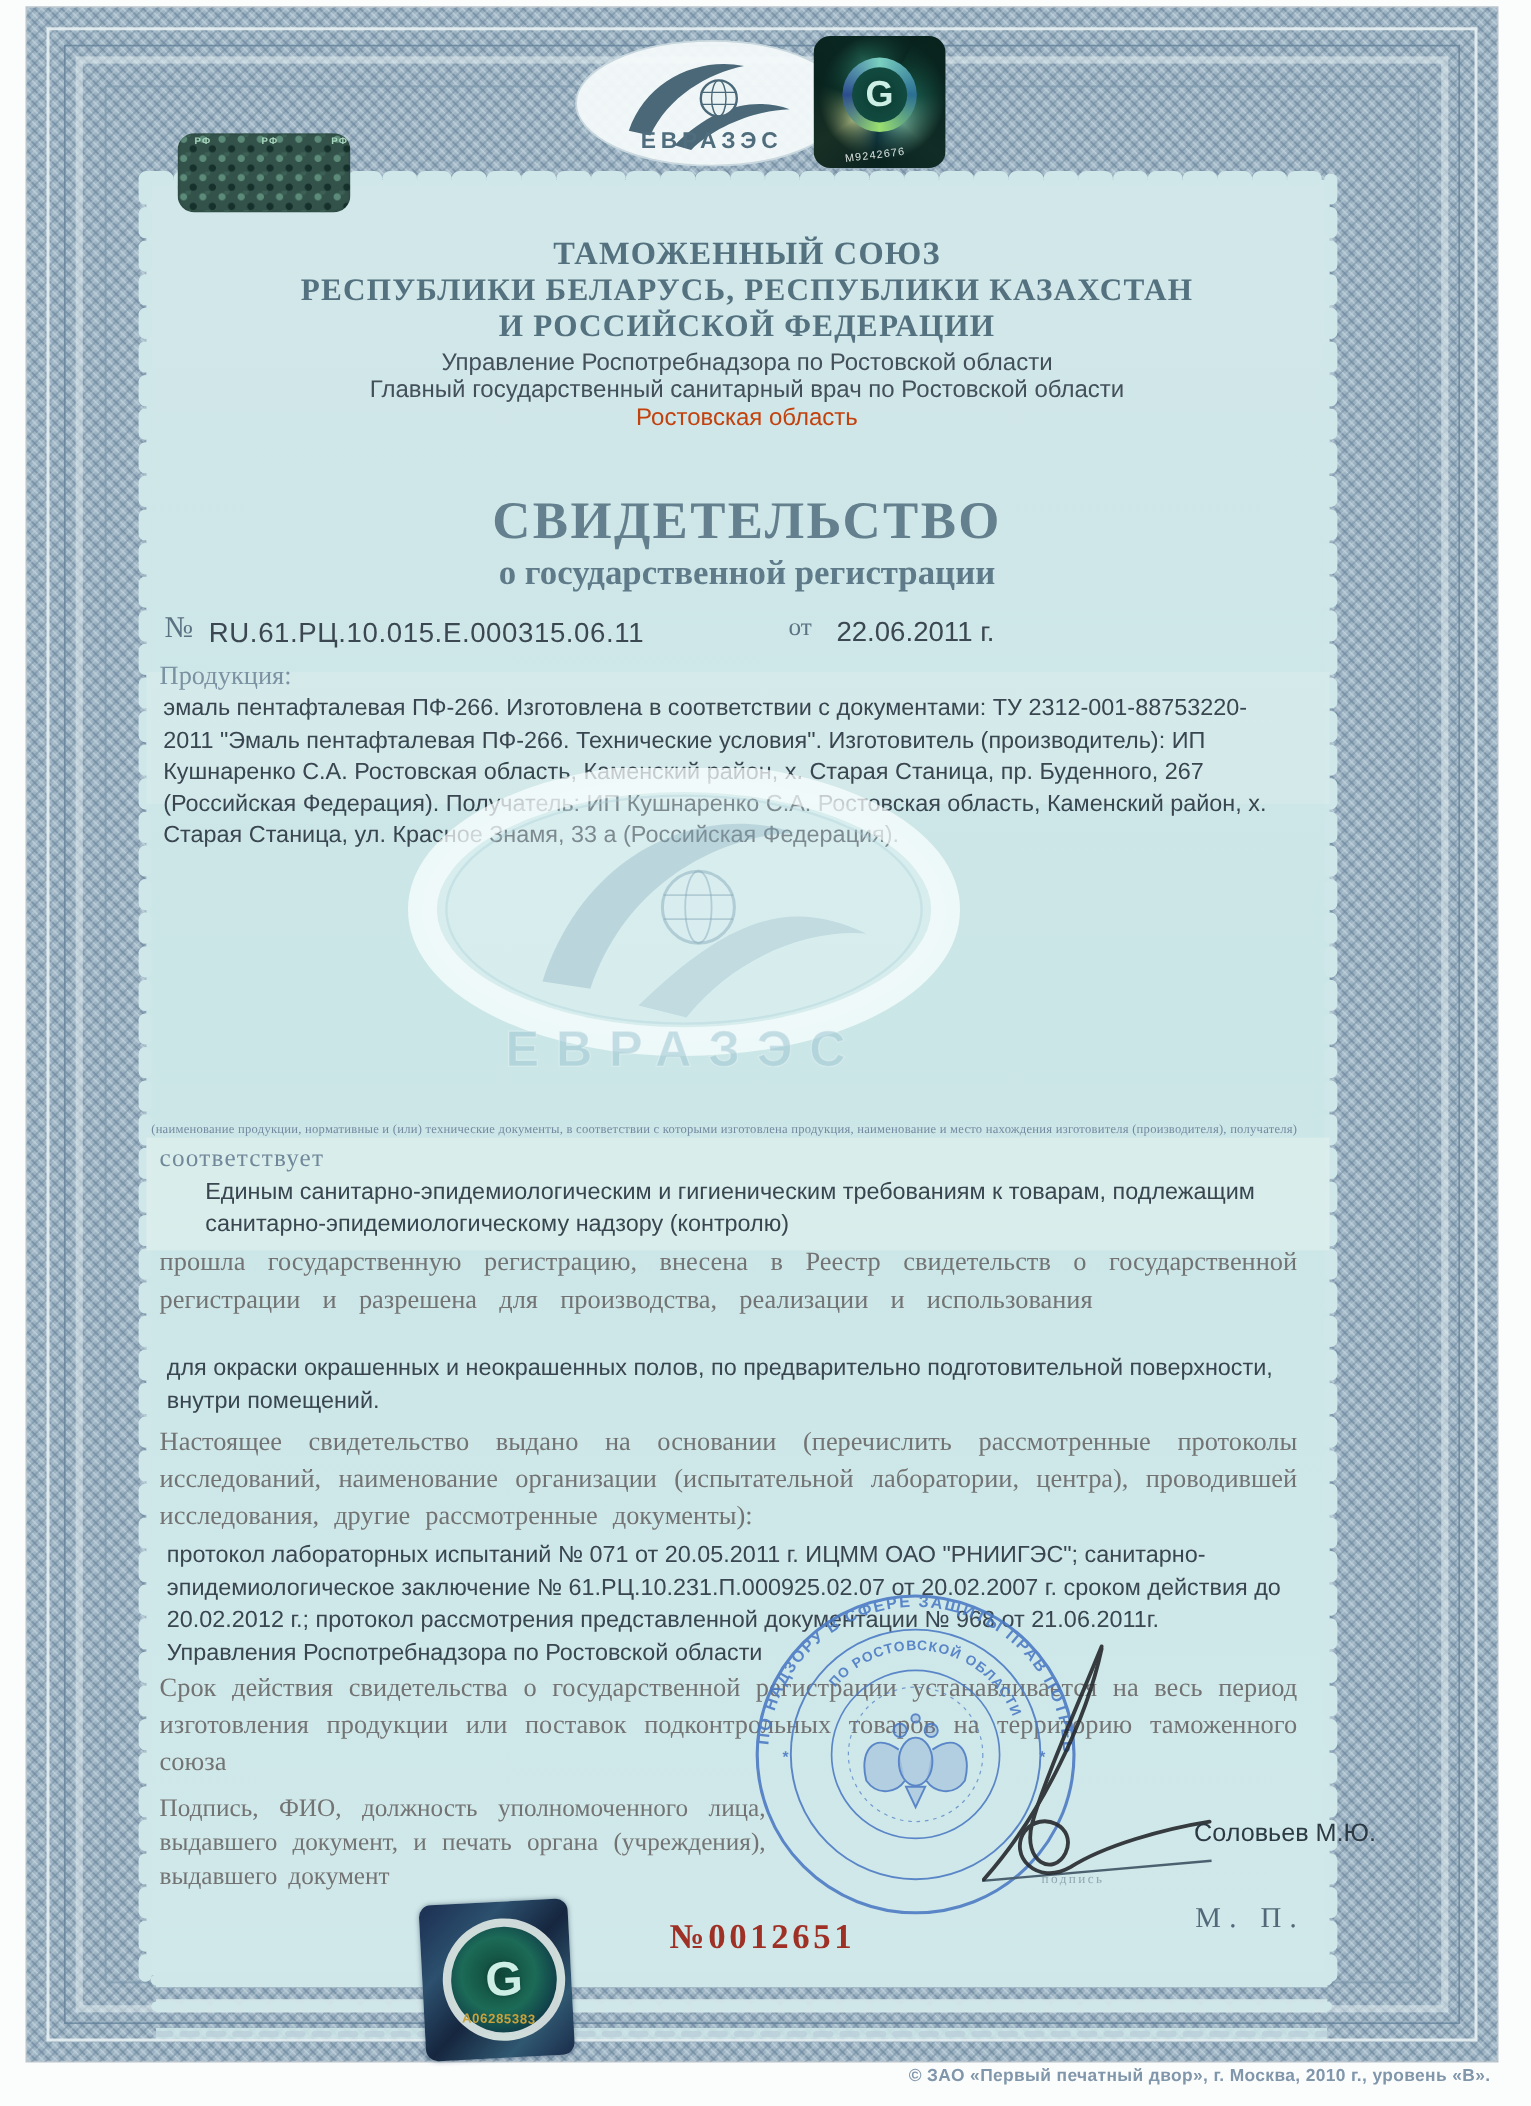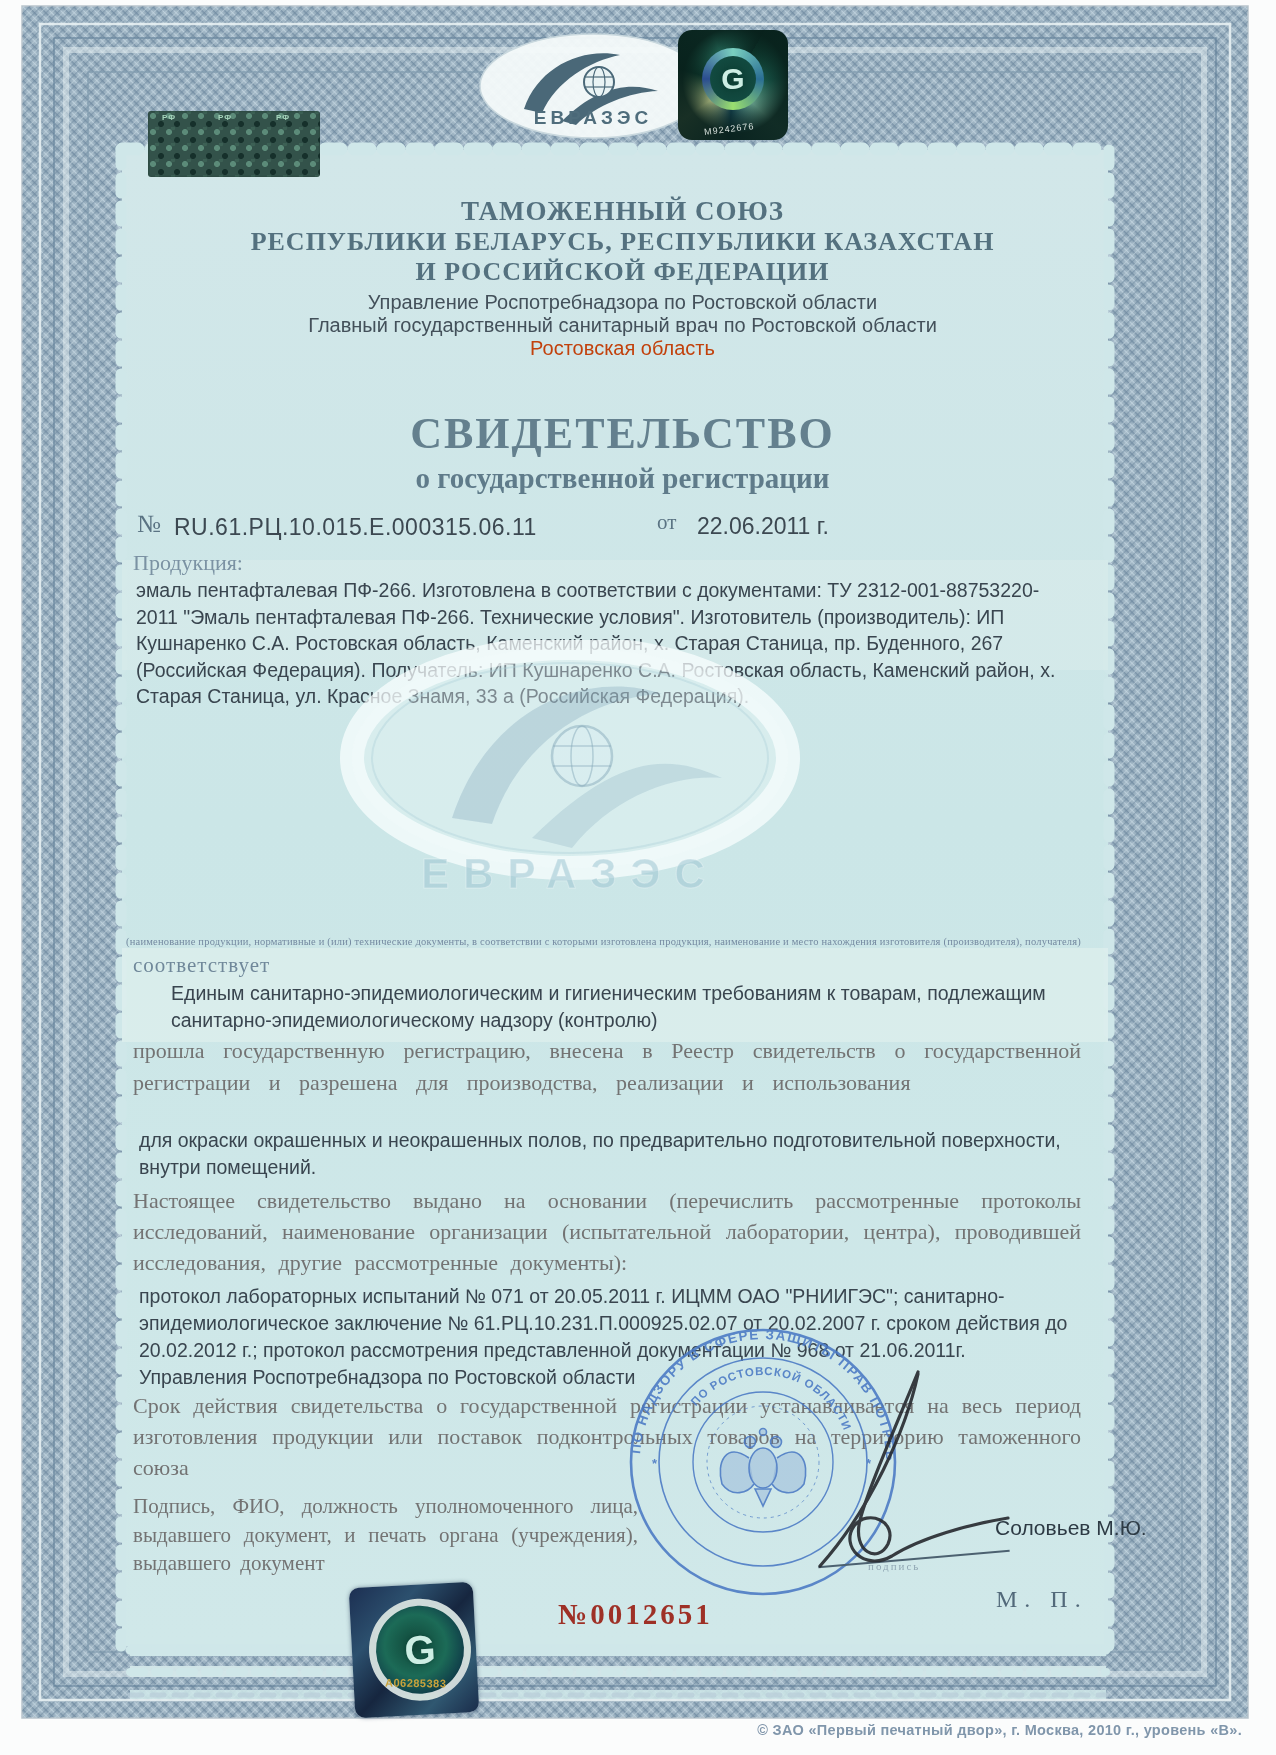--- a/index.html
+++ b/index.html
@@ -67,21 +67,21 @@
     <line x1="130" y1="1650" x2="1106" y2="1650" stroke="#cfe7e9" stroke-width="9" stroke-dasharray="14 11" stroke-linecap="round"></line>
     <rect x="130" y="1666" width="976" height="11" fill="#d3e7e9" opacity="0.95"></rect>
     <line x1="130" y1="1672" x2="1106" y2="1672" stroke="#cfe7e9" stroke-width="8" stroke-dasharray="14 11" stroke-linecap="round"></line>
     <rect x="130" y="1690" width="976" height="9" fill="#cfe7e9" opacity="0.85"></rect>
     <line x1="130" y1="1695" x2="1106" y2="1695" stroke="#b9cdd9" stroke-width="5" stroke-dasharray="12 10" stroke-linecap="round" opacity="0.7"></line>
   </svg>
 
   <div class="abs" style="left:122px;top:948px;width:986px;height:94px;background:rgba(238,247,243,.4);"></div>
   <div class="abs" style="left:122px;top:560px;width:986px;height:110px;background:rgba(228,243,240,.3);"></div>
 
-  <div class="abs patch" style="left:148px;top:111px;width:172px;height:66px;">
+  <div class="abs patch" style="left:148px;top:111px;width:144px;height:66px;border-radius:14px;">
     <span style="left:14px;top:2px;">РФ</span>
     <span style="left:70px;top:2px;">РФ</span>
     <span style="left:128px;top:2px;">РФ</span>
   </div>
 
   <div class="abs" style="left:478px;top:33px;width:230px;height:106px;">
     <svg width="230" height="106">
       <ellipse cx="115" cy="53" rx="113" ry="52" fill="rgba(244,250,250,.95)" stroke="#c9d8de" stroke-width="1.5"></ellipse>
       <path d="M46,76 C60,34 104,14 142,22 C112,28 78,48 64,80 Z" fill="#4a6878"></path>
       <path d="M84,88 C118,54 152,48 180,58 C152,59 118,72 98,92 Z" fill="#4a6878"></path>

